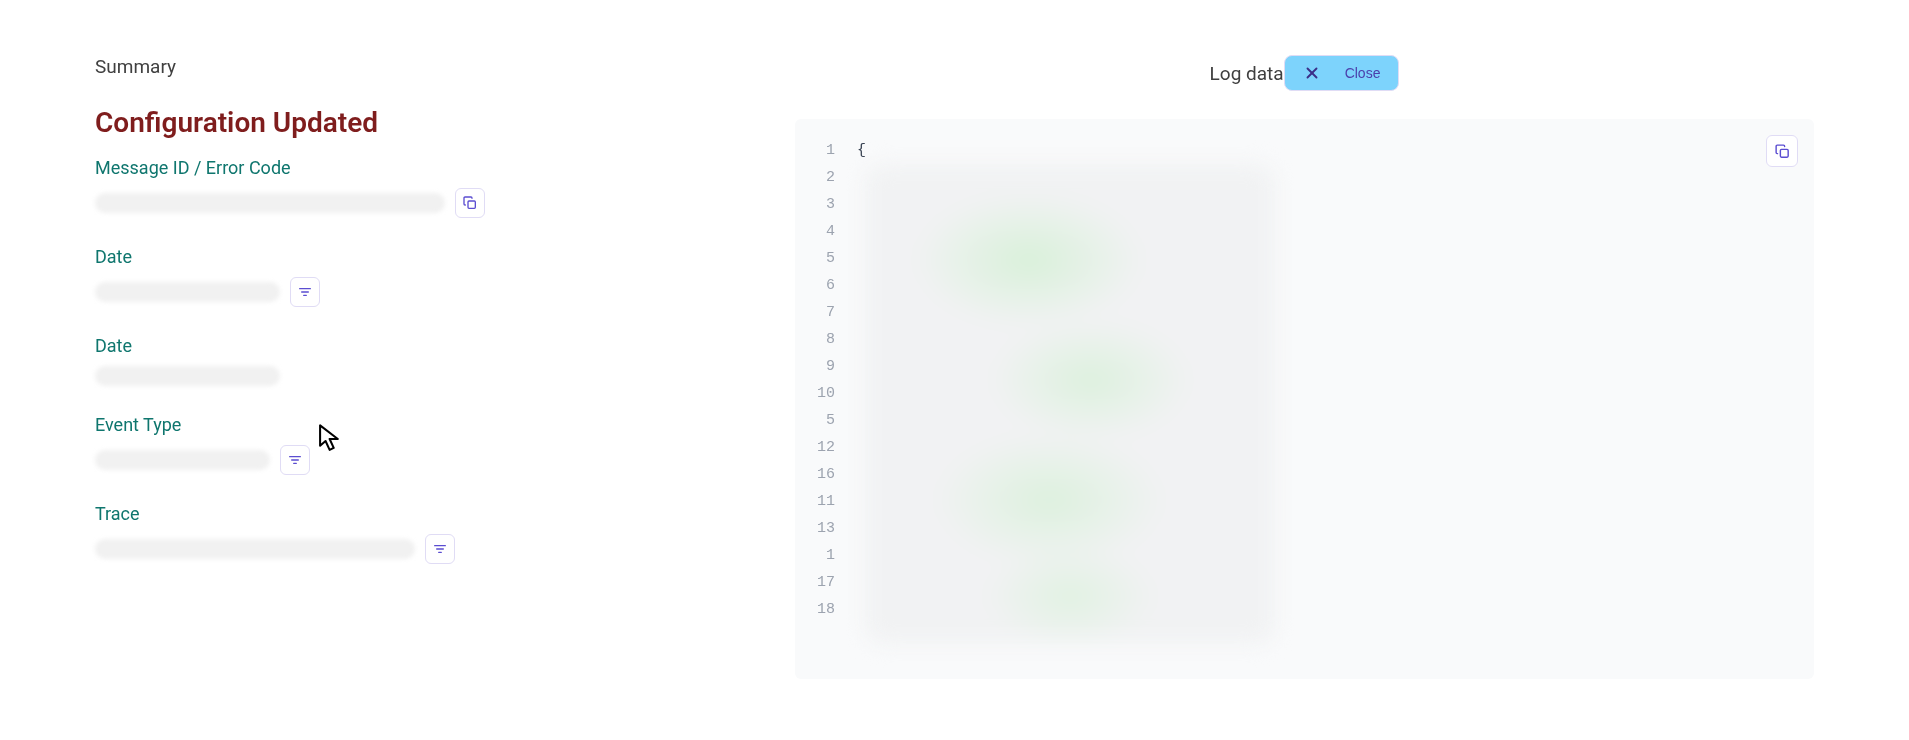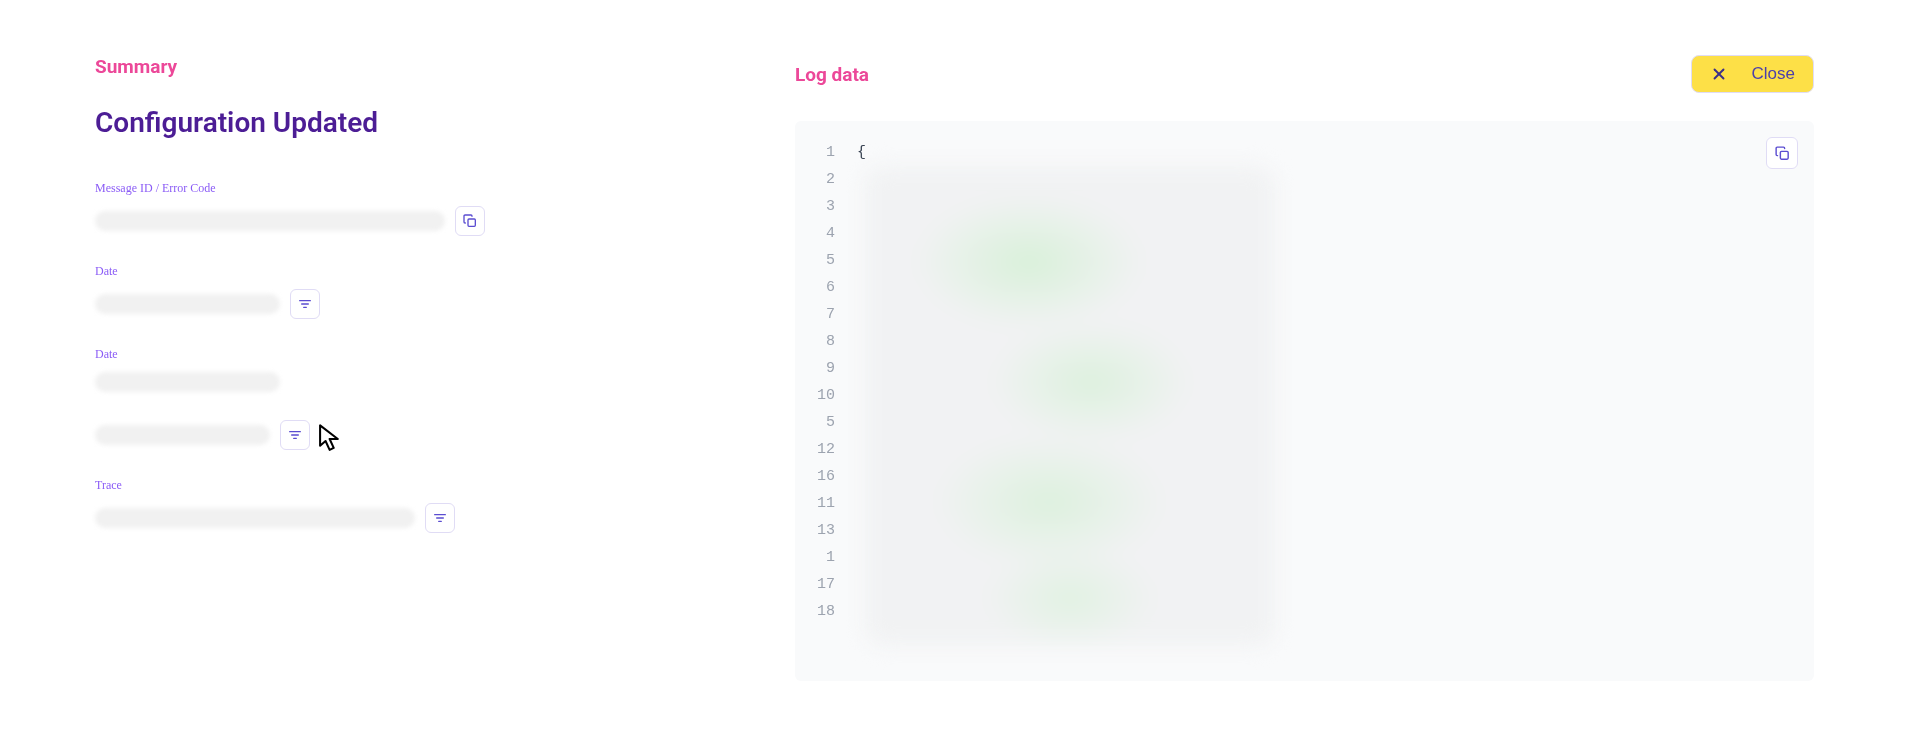--- a/index.html
+++ b/index.html
@@ -24,40 +24,39 @@
     .left-panel {
       width: 700px;
       padding-right: 40px;
     }
     .right-panel {
       flex: 1;
       position: relative;
     }
     .section-header {
       font-size: 19px;
-      font-weight: 700;
-      color: #ec4899;
+      font-weight: 400;
+      color: #404040;
       margin-bottom: 28px;
     }
     .page-title {
       font-size: 28px;
       font-weight: 600;
-      color: #4c1d95;
-      margin-bottom: 42px;
+      color: #7f1d1d;
+      margin-bottom: 18px;
     }
     .field-group {
       margin-bottom: 28px;
     }
     .field-label {
-      font-size: 12px;
-      color: #8b5cf6;
+      font-size: 18px;
+      color: #0f766e;
       font-weight: 400;
       margin-bottom: 10px;
       display: block;
-      font-family: Liberation Serif, serif;
     }
     .field-value-row {
       display: flex;
       align-items: center;
       gap: 10px;
     }
     .blur-placeholder {
       background: #f1f1f1;
       border-radius: 14px;
       filter: blur(2px);
@@ -95,33 +94,33 @@
       color: #5b4dd1;
       flex-shrink: 0;
     }
     .icon-btn svg {
       width: 16px;
       height: 16px;
     }
     .right-header {
       display: flex;
       align-items: center;
-      justify-content: space-between;
+      justify-content: center;
       margin-bottom: 28px;
     }
     .close-btn {
       display: flex;
       align-items: center;
       gap: 24px;
       border: 1px solid #e0dcf5;
       border-radius: 8px;
-      background: #fde047;
+      background: #7dd3fc;
       padding: 8px 18px;
       cursor: pointer;
-      font-size: 17px;
+      font-size: 14px;
       font-weight: 500;
       color: #4b3fab;
     }
     .close-btn svg {
       width: 18px;
       height: 18px;
       stroke: #3b2f87;
     }
     .code-area {
       background: #f9fafb;
@@ -231,20 +230,21 @@
     </div>
 
     <div class="field-group">
       <span class="field-label">Date</span>
       <div class="field-value-row">
         <div class="blur-placeholder blur-med"></div>
       </div>
     </div>
 
     <div class="field-group">
+      <span class="field-label">Event Type</span>
       <div class="field-value-row">
         <div class="blur-placeholder blur-sm"></div>
         <button class="icon-btn">
           <svg viewBox="0 0 24 24" fill="none" stroke="currentColor" stroke-width="2" stroke-linecap="round">
             <line x1="4" y1="7" x2="20" y2="7"></line>
             <line x1="7" y1="12" x2="17" y2="12"></line>
             <line x1="10" y1="17" x2="14" y2="17"></line>
           </svg>
         </button>
       </div>

